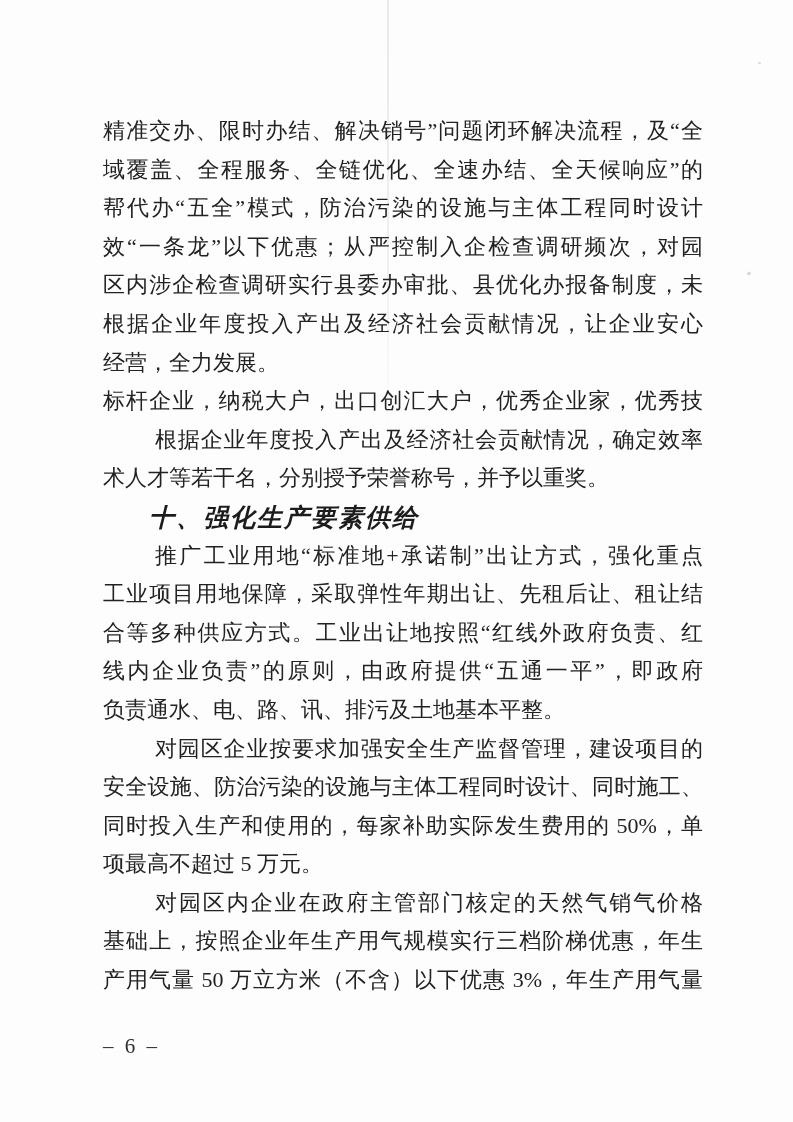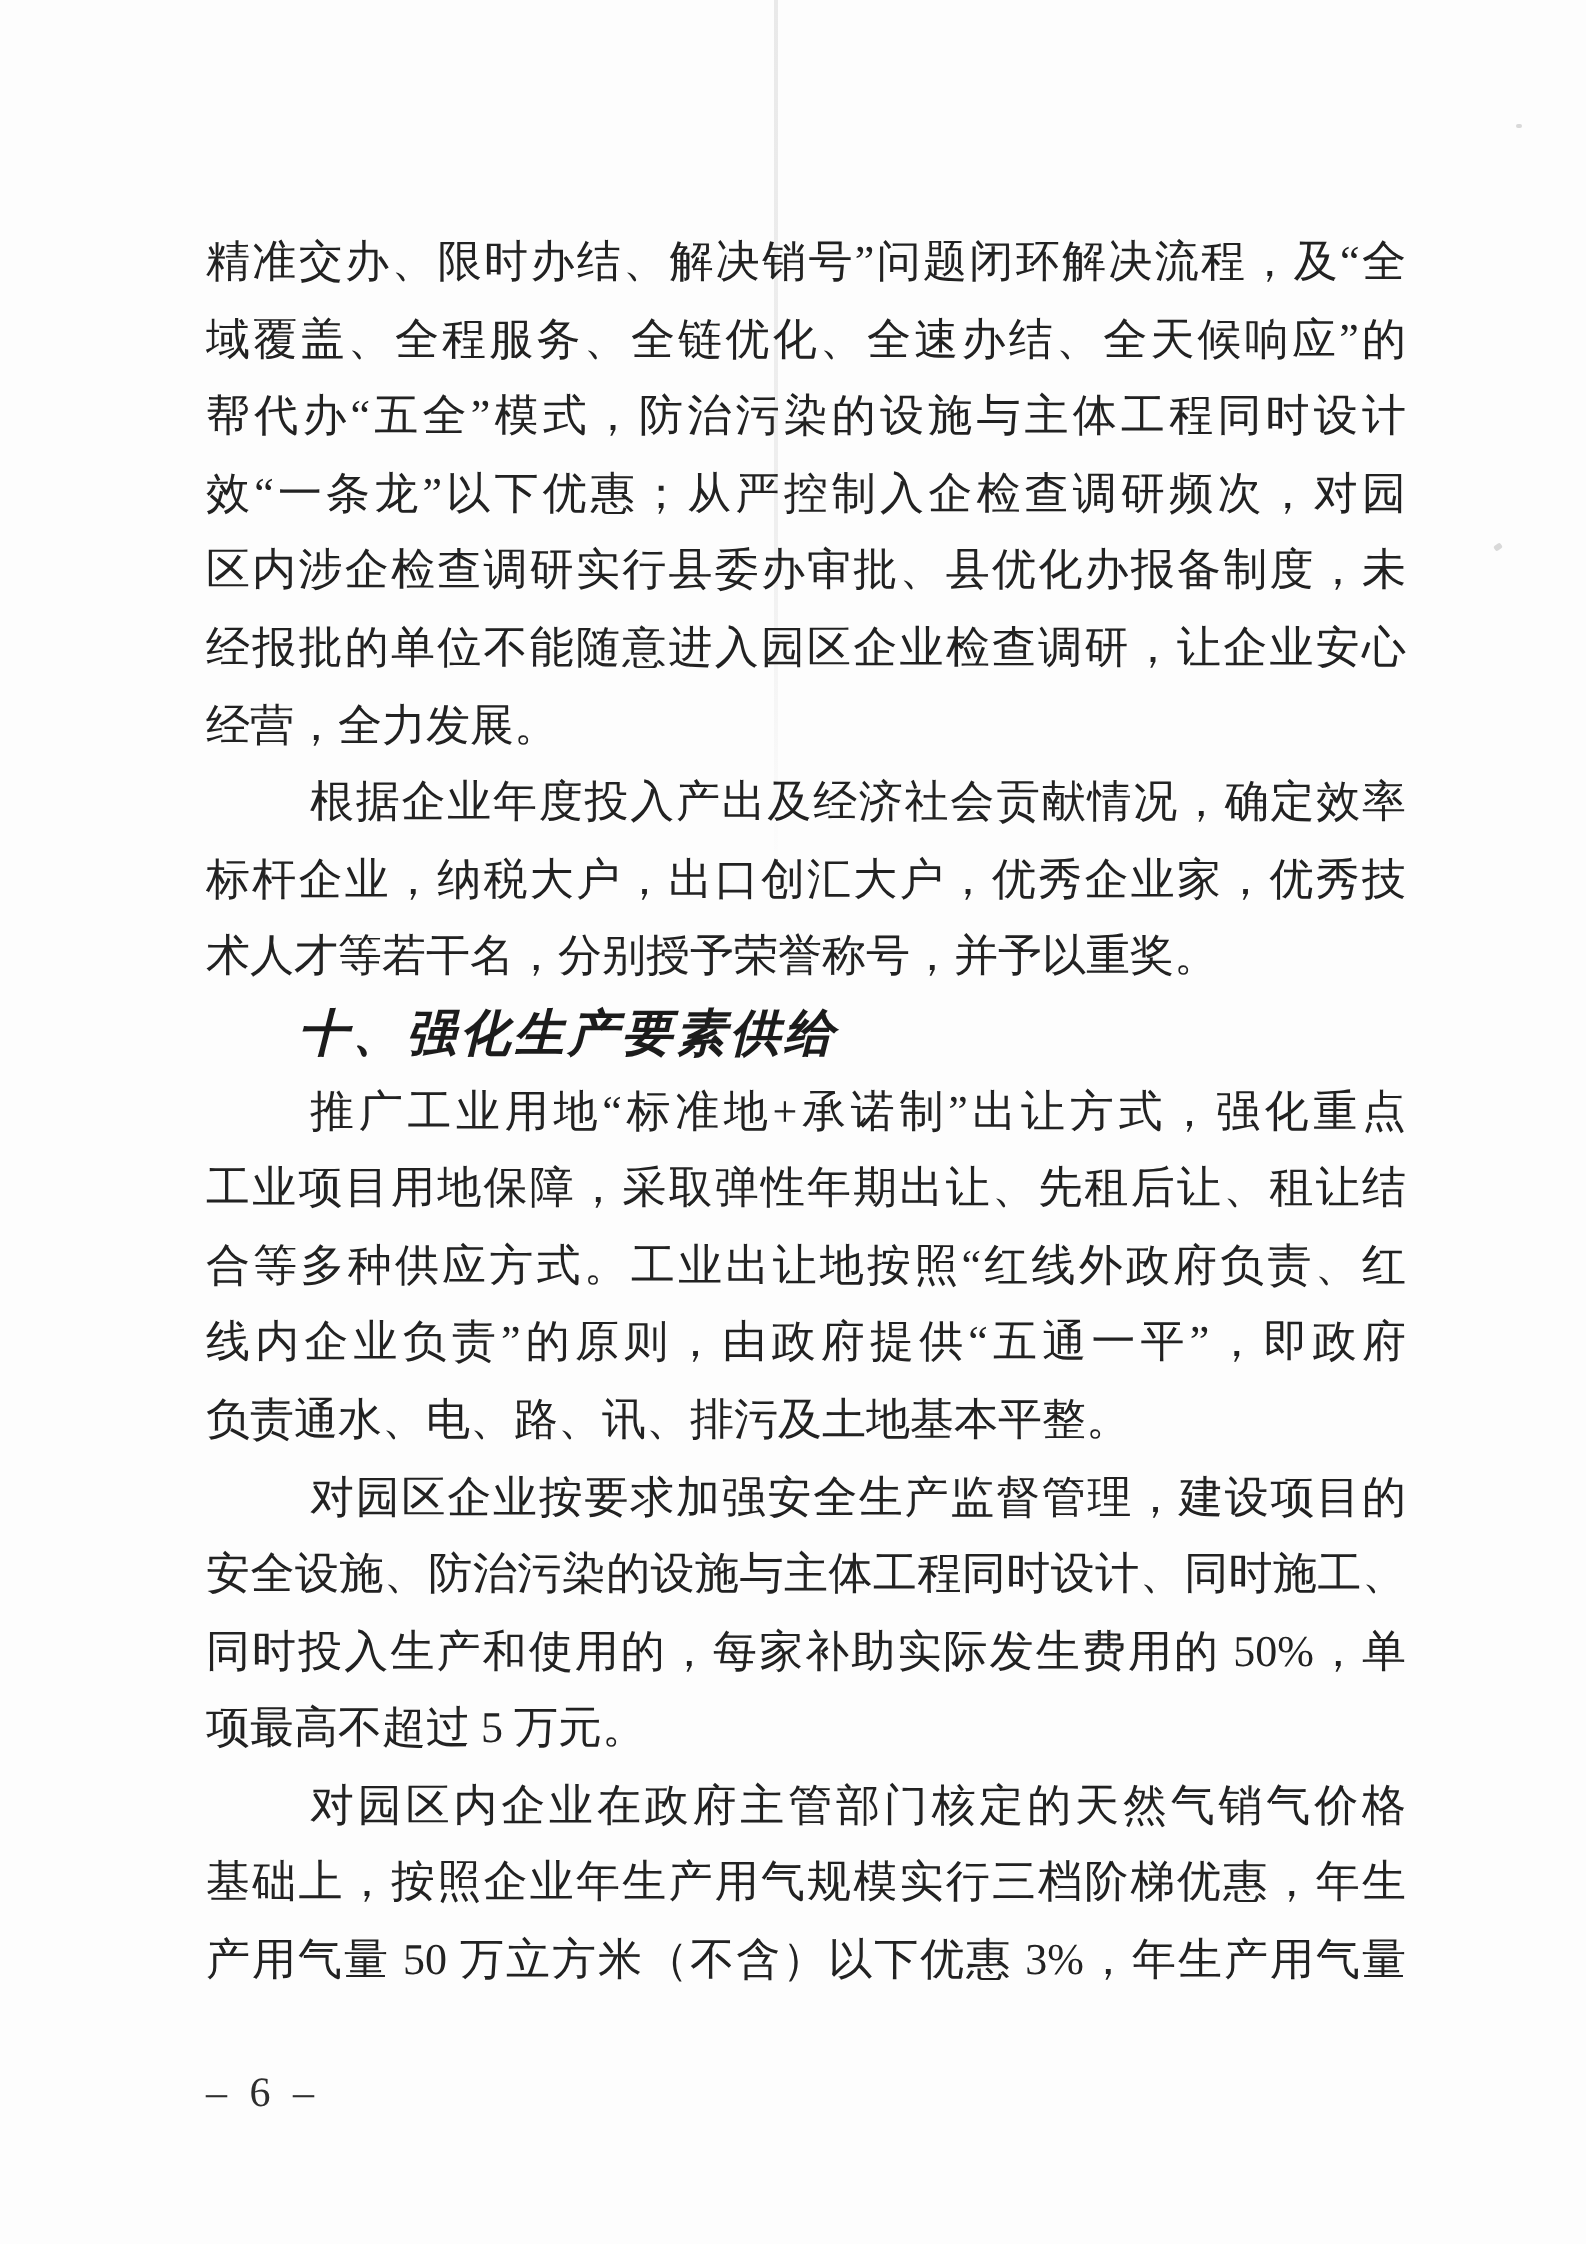--- a/index.html
+++ b/index.html
@@ -82,25 +82,25 @@
   <div class="scan-speck speck-1"></div>
   <div class="scan-speck speck-2"></div>
 
   <div class="text-block">
 
     <div class="line">精准交办、限时办结、解决销号”问题闭环解决流程，及“全</div>
     <div class="line">域覆盖、全程服务、全链优化、全速办结、全天候响应”的</div>
     <div class="line">帮代办“五全”模式，防治污染的设施与主体工程同时设计</div>
     <div class="line">效“一条龙”以下优惠；从严控制入企检查调研频次，对园</div>
     <div class="line">区内涉企检查调研实行县委办审批、县优化办报备制度，未</div>
-    <div class="line">经报批的单位不能随意进入园区企业检查调研，让企业安心</div>
+    <div class="line">根据企业年度投入产出及经济社会贡献情况，让企业安心</div>
     <div class="line short">经营，全力发展。</div>
 
+    <div class="line">标杆企业，纳税大户，出口创汇大户，优秀企业家，优秀技</div>
     <div class="line indent">根据企业年度投入产出及经济社会贡献情况，确定效率</div>
-    <div class="line">标杆企业，纳税大户，出口创汇大户，优秀企业家，优秀技</div>
     <div class="line short">术人才等若干名，分别授予荣誉称号，并予以重奖。</div>
 
     <div class="line heading">十、强化生产要素供给</div>
 
     <div class="line indent">推广工业用地“标准地+承诺制”出让方式，强化重点</div>
     <div class="line">工业项目用地保障，采取弹性年期出让、先租后让、租让结</div>
     <div class="line">合等多种供应方式。工业出让地按照“红线外政府负责、红</div>
     <div class="line">线内企业负责”的原则，由政府提供“五通一平”，即政府</div>
     <div class="line short">负责通水、电、路、讯、排污及土地基本平整。</div>
 

